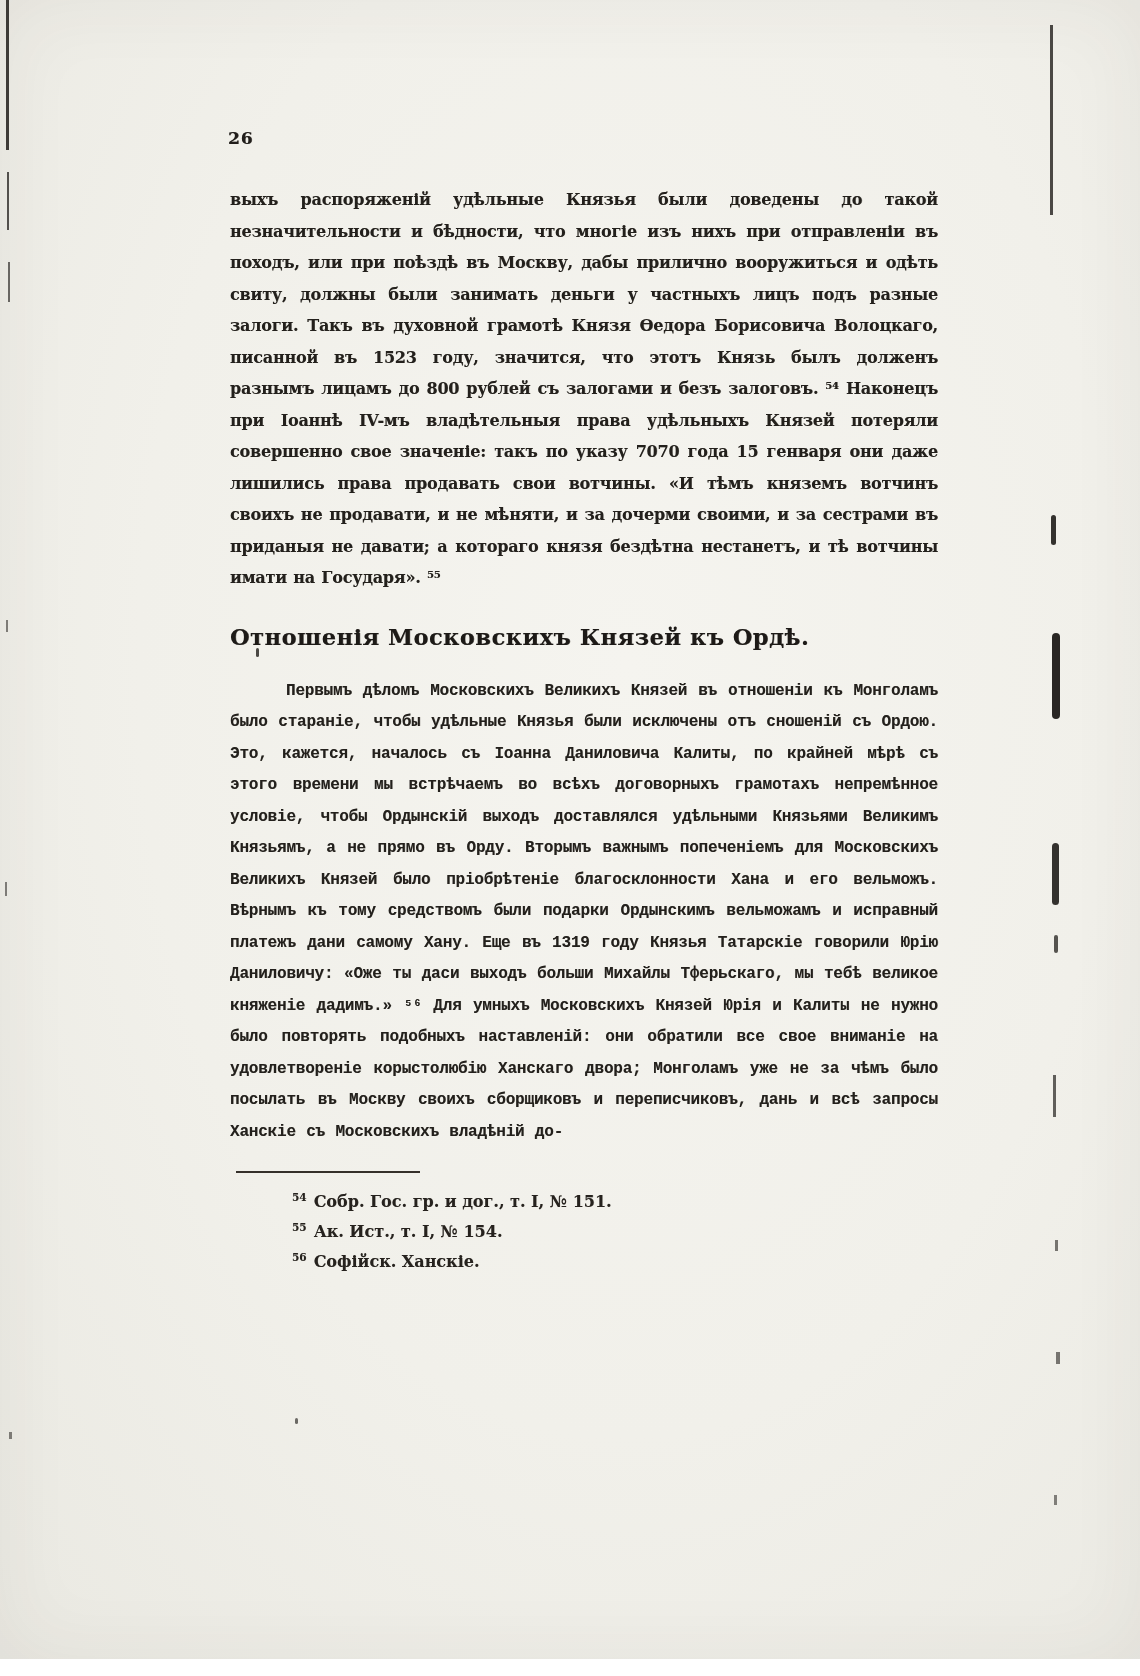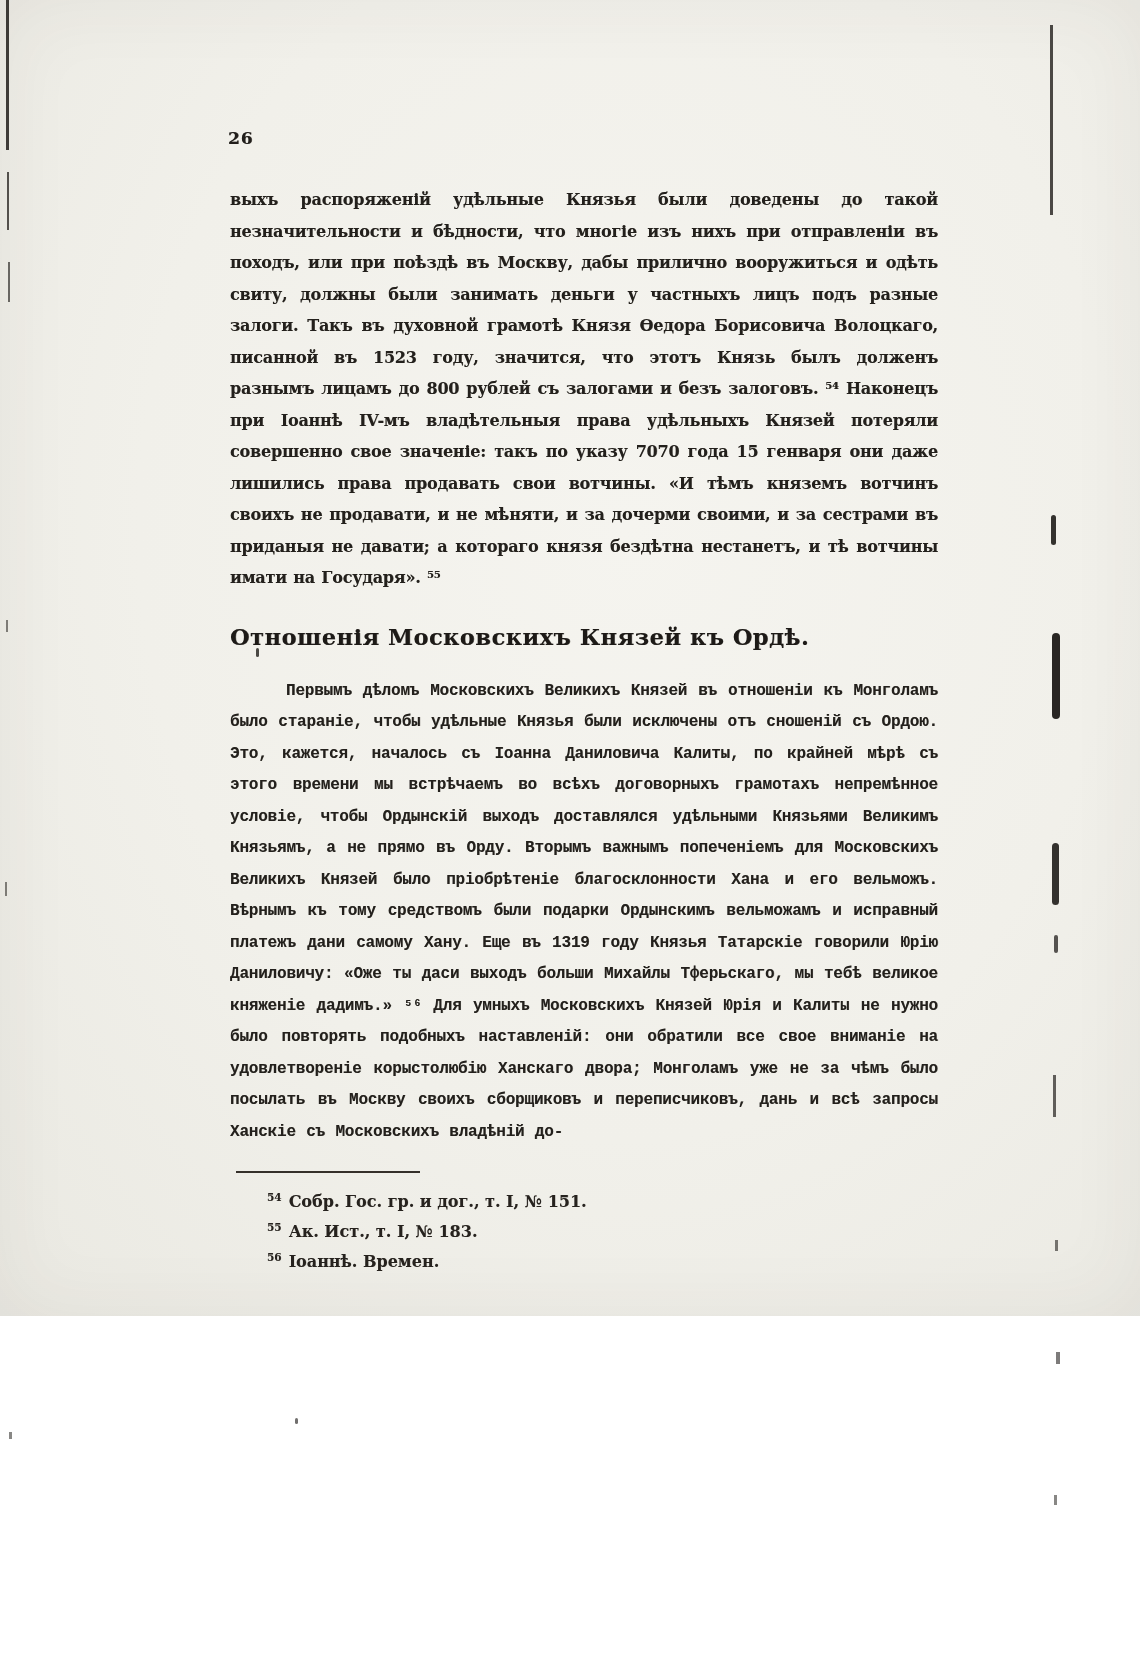--- a/index.html
+++ b/index.html
@@ -5,21 +5,21 @@
   * { margin: 0; padding: 0; box-sizing: border-box; }
   html, body {
     width: 1140px;
     height: 1676px;
     overflow: hidden;
     font-family: "DejaVu Serif", "Liberation Serif", serif;
   }
   .page {
     position: relative;
     width: 1140px;
-    height: 1316px;
+    height: 1659px;
     background: radial-gradient(ellipse at 55% 40%, #f5f4ef 0%, #f1f0ea 55%, #eae9e2 100%);
     box-shadow: inset 0 0 80px rgba(60,55,45,0.06);
     color: #211e1b;
   }
 
   
   .header {
     position: absolute;
     top: 128px;
     left: 230px;
@@ -75,21 +75,21 @@
   }
 
   .footnote-rule {
     margin-top: 23px;
     margin-left: 6px;
     width: 184px;
     border-top: 2.5px solid #35302a;
   }
   .footnotes {
     margin-top: 14px;
-    margin-left: 37px;
+    margin-left: 62px;
     font-size: 16px;
     font-weight: bold;
     line-height: 30px;
     color: #26221e;
     text-shadow: 0.3px 0.3px 0.4px rgba(30,25,18,0.3);
   }
   .footnote { white-space: nowrap; }
   .fn-marker {
     font-size: 10.5px;
     vertical-align: super;
@@ -118,22 +118,22 @@
     <p class="para">выхъ распоряженій удѣльные Князья были доведены до такой незначительности и бѣдности, что многіе изъ нихъ при отправленіи въ походъ, или при поѣздѣ въ Москву, дабы прилично вооружиться и одѣть свиту, должны были занимать деньги у частныхъ лицъ подъ разные залоги. Такъ въ духовной грамотѣ Князя Ѳедора Борисовича Волоцкаго, писанной въ 1523 году, значится, что этотъ Князь былъ долженъ разнымъ лицамъ до 800 рублей съ залогами и безъ залоговъ. ⁵⁴ Наконецъ при Іоаннѣ IV-мъ владѣтельныя права удѣльныхъ Князей потеряли совершенно свое значеніе: такъ по указу 7070 года 15 генваря они даже лишились права продавать свои вотчины. «И тѣмъ княземъ вотчинъ своихъ не продавати, и не мѣняти, и за дочерми своими, и за сестрами въ приданыя не давати; а котораго князя бездѣтна нестанетъ, и тѣ вотчины имати на Государя». ⁵⁵</p>
 
     <h2 class="section-heading">Отношенія Московскихъ Князей къ Ордѣ.</h2>
 
     <p class="para indent">Первымъ дѣломъ Московскихъ Великихъ Князей въ отношеніи къ Монголамъ было стараніе, чтобы удѣльные Князья были исключены отъ сношеній съ Ордою. Это, кажется, началось съ Іоанна Даниловича Калиты, по крайней мѣрѣ съ этого времени мы встрѣчаемъ во всѣхъ договорныхъ грамотахъ непремѣнное условіе, чтобы Ордынскій выходъ доставлялся удѣльными Князьями Великимъ Князьямъ, а не прямо въ Орду. Вторымъ важнымъ попеченіемъ для Московскихъ Великихъ Князей было пріобрѣтеніе благосклонности Хана и его вельможъ. Вѣрнымъ къ тому средствомъ были подарки Ордынскимъ вельможамъ и исправный платежъ дани самому Хану. Еще въ 1319 году Князья Татарскіе говорили Юрію Даниловичу: «Оже ты даси выходъ больши Михайлы Тферьскаго, мы тебѣ великое княженіе дадимъ.» ⁵⁶ Для умныхъ Московскихъ Князей Юрія и Калиты не нужно было повторять подобныхъ наставленій: они обратили все свое вниманіе на удовлетвореніе корыстолюбію Ханскаго двора; Монголамъ уже не за чѣмъ было посылать въ Москву своихъ сборщиковъ и переписчиковъ, дань и всѣ запросы Ханскіе съ Московскихъ владѣній до-</p>
 
     <div class="footnote-rule"></div>
 
     <div class="footnotes">
       <div class="footnote"><sup class="fn-marker">54</sup><span>Собр. Гос. гр. и дог., т. I, № 151.</span></div>
-      <div class="footnote"><sup class="fn-marker">55</sup><span>Ак. Ист., т. I, № 183.</span></div>
-      <div class="footnote"><sup class="fn-marker">56</sup><span>Іоаннѣ. Времен.</span></div>
+      <div class="footnote"><sup class="fn-marker">55</sup><span>Ак. Ист., т. I, № 154.</span></div>
+      <div class="footnote"><sup class="fn-marker">56</sup><span>Софійск. Ханскіе.</span></div>
     </div>
   </div>
 
   <div class="artifact soft" style="left:6px; top:0; width:3px; height:150px; opacity:.8;"></div>
   <div class="artifact soft" style="left:7px; top:172px; width:2px; height:58px; opacity:.7;"></div>
   <div class="artifact soft" style="left:8px; top:262px; width:2px; height:40px; opacity:.6;"></div>
   <div class="artifact soft" style="left:6px; top:620px; width:2px; height:12px; opacity:.5;"></div>
   <div class="artifact soft" style="left:5px; top:882px; width:2px; height:14px; opacity:.5;"></div>
   <div class="artifact soft" style="left:9px; top:1432px; width:3px; height:7px; opacity:.5;"></div>
 

